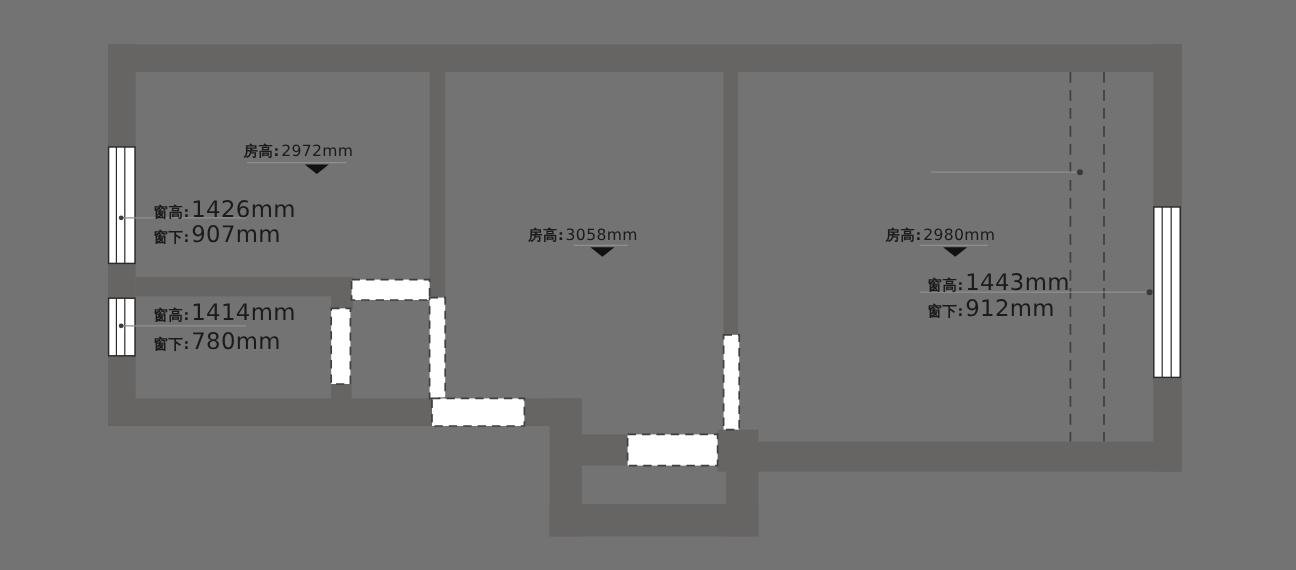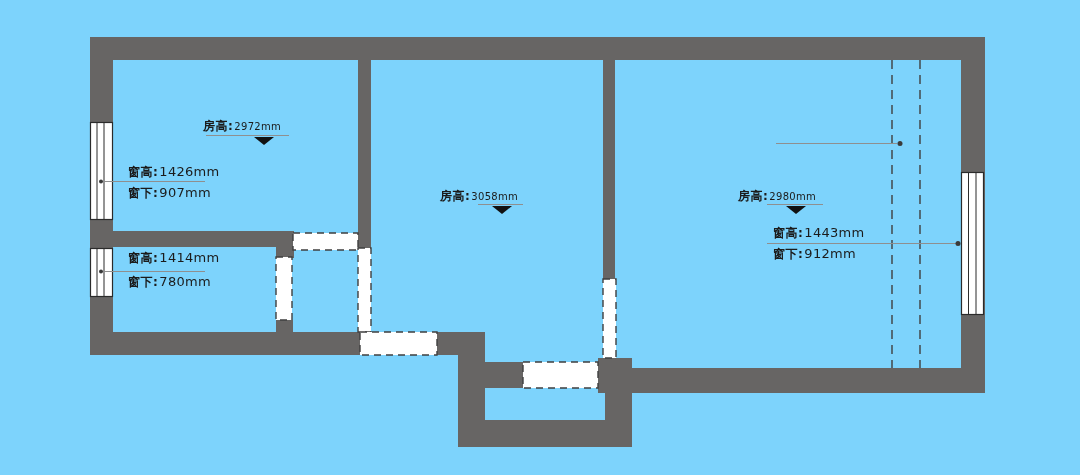--- a/index.html
+++ b/index.html
@@ -1,37 +1,37 @@
 <!DOCTYPE html>
 <html style="--wall: #676564; --dash: #3f3f3f; --leader: #8f8f8f; --text: #1b1b1b;"><head>
 <meta charset="utf-8">
 <style>
   html,body { margin:0; padding:0; background:#ffffff; }
   .plan {
     position:relative;
     width:1080px; height:475px;
-    background:#7dd3fc;
+    background:#737373;
     font-family:"DejaVu Sans","Liberation Sans",sans-serif;
     color:var(--text,#1b1b1b);
     overflow:hidden;
   }
   .plan svg { position:absolute; left:0; top:0; }
   .wall   { fill:var(--wall,#676564); }
   .door   { fill:#ffffff; stroke:var(--dash,#3f3f3f); stroke-width:1.4; stroke-dasharray:7 5; }
   .winrect{ fill:#ffffff; stroke:#2b2b2b; stroke-width:1.2; }
   .winline{ stroke:#2b2b2b; stroke-width:1; }
   .beam   { stroke:var(--dash,#3f3f3f); stroke-width:1.4; stroke-dasharray:9 6; fill:none; }
   .leader { stroke:var(--leader,#8f8f8f); stroke-width:1; }
   .arrow  { fill:#111111; }
   .dot    { fill:#3a3a3a; }
 
   .anno { position:absolute; display:flex; align-items:baseline; gap:1px; white-space:nowrap; }
   .anno .cjk { font-size:12px; font-weight:600; letter-spacing:0.5px; }
-  .anno .val { font-size:13px; font-weight:500; letter-spacing:0.3px; }
-  .anno.big .val { font-size:10px; }
+  .anno .val { font-size:19px; font-weight:500; letter-spacing:0.3px; }
+  .anno.big .val { font-size:13px; }
 </style>
 </head>
 <body>
 
 <div class="plan">
 
   <svg width="1080" height="475" viewBox="0 0 1080 475">
 
     <g>
       <rect class="wall" x="90" y="37" width="895" height="23"></rect>

